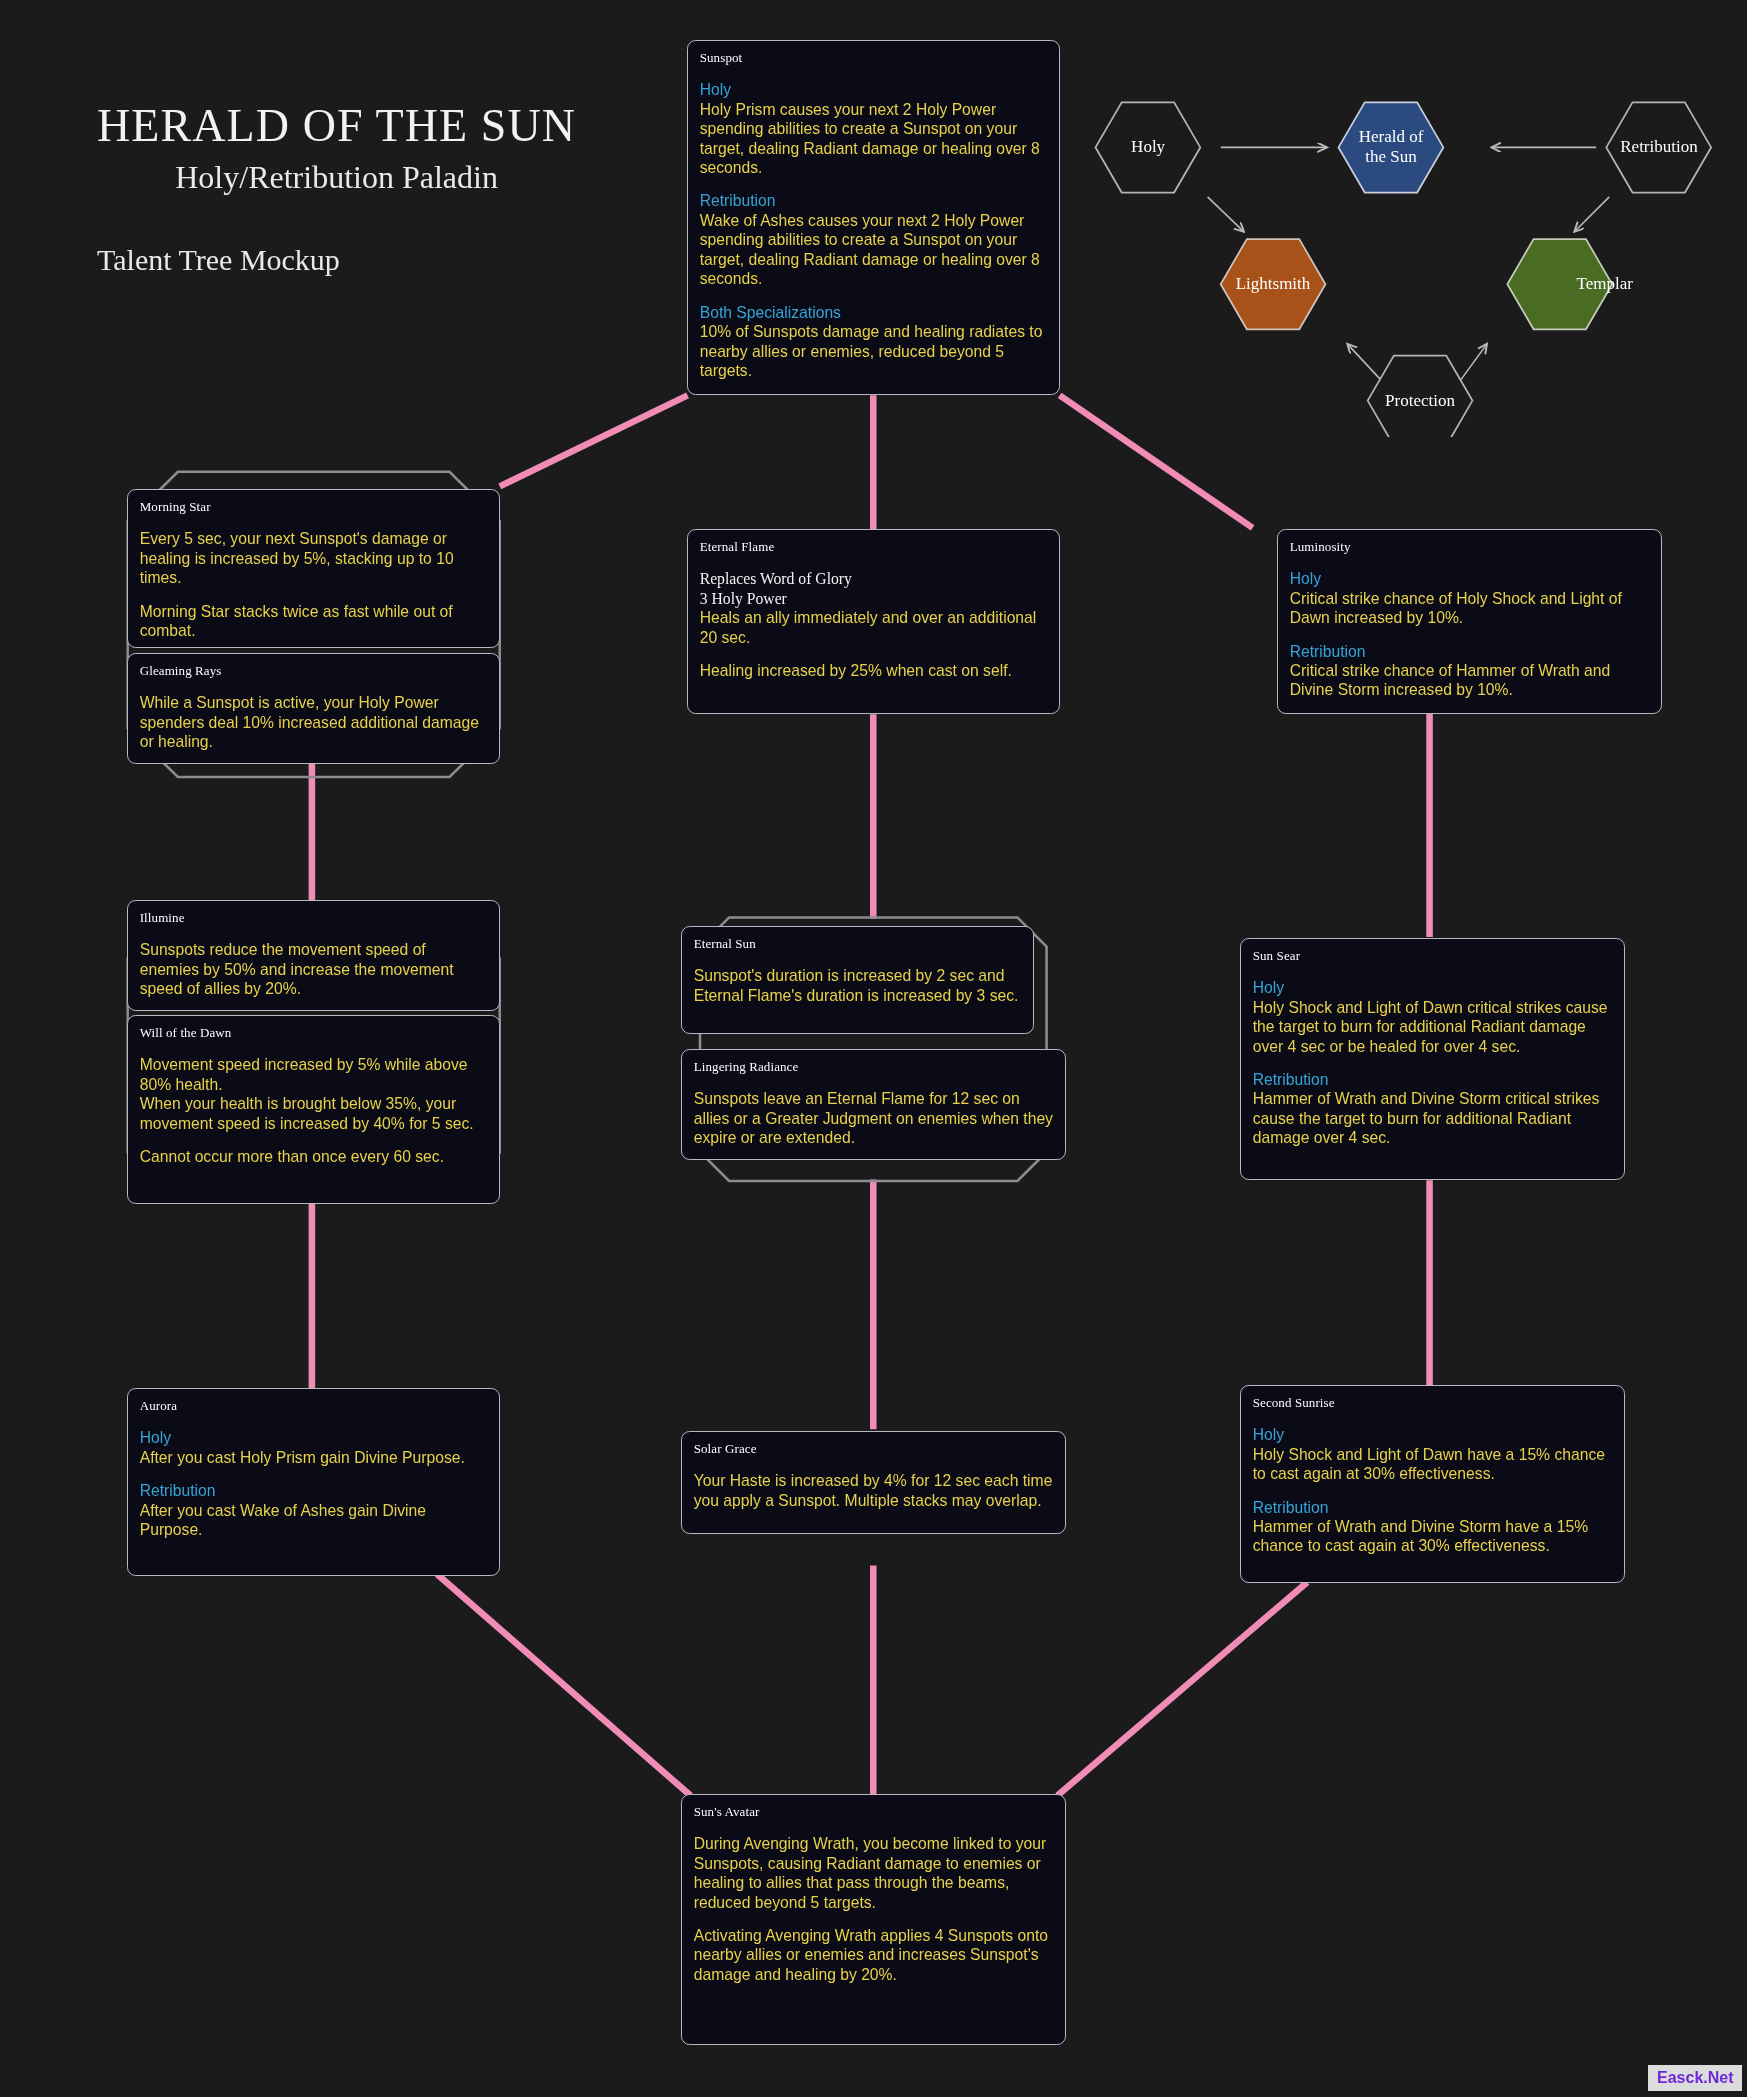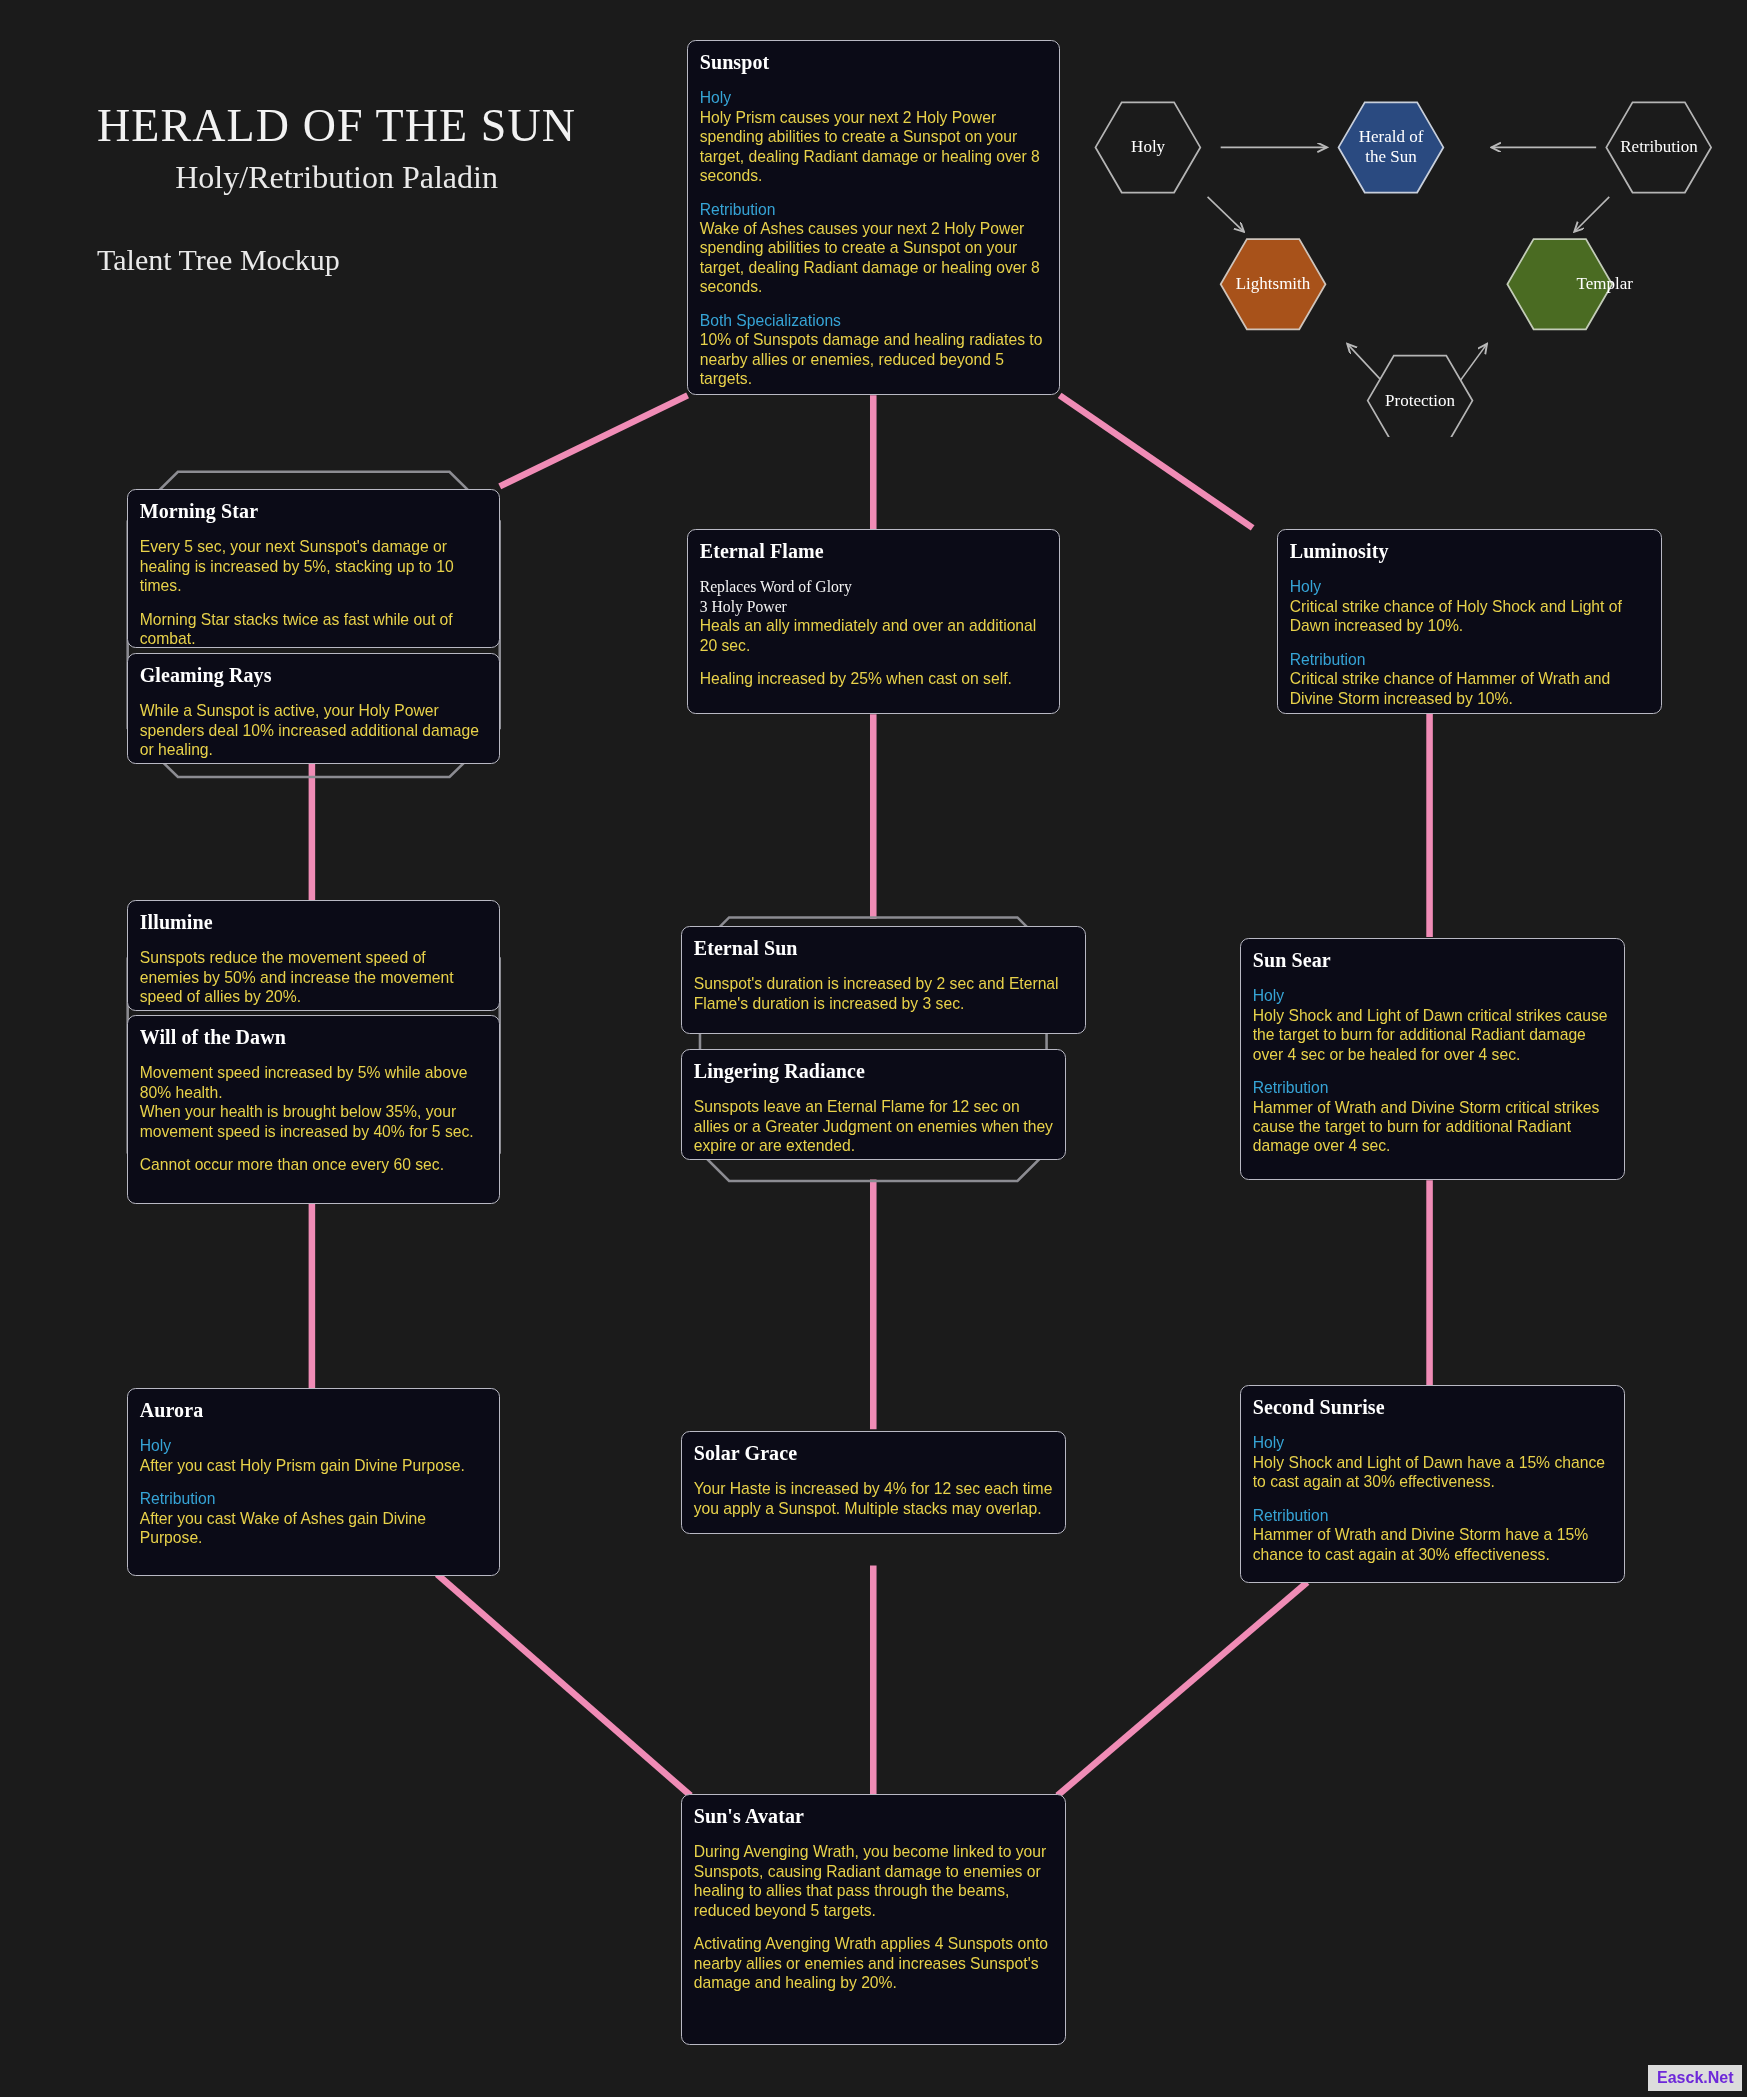--- a/index.html
+++ b/index.html
@@ -33,22 +33,22 @@
   .node{
     position:absolute;
     background:#0b0b17;
     border:1.5px solid #b9b9c4;
     border-radius:8.7px;
     box-sizing:border-box;
     padding:10.2px 11.7px 11.7px 11.7px;
   }
   .node .nname{
     font-family:"Liberation Serif", serif;
-    color:#ffffff;font-size:20px;line-height:1.15;margin-bottom:5.8px;
-    font-weight:700;letter-spacing:0.1px;
+    color:#ffffff;font-size:13px;line-height:1.15;margin-bottom:5.8px;
+    font-weight:400;letter-spacing:0.1px;
   }
   .node p{margin:0;font-size:15.7px;line-height:1.24;color:#e8d24a;font-weight:400;}
   .node p.gap{margin-top:14px;}
   .node .spec{color:#36a4d6;font-size:15.7px;line-height:1.24;margin:0;}
   .node .spec.gap{margin-top:14px;}
   .node .plain{color:#f4f4f4;font-family:Liberation Serif, serif;}
 
   
   .hexmap{position:absolute;left:1078px;top:95px;width:655px;height:342px;}
   .hexlabel{
@@ -160,21 +160,21 @@
     <p class="gap">Sunspots reduce the movement speed of enemies by 50% and increase the movement speed of allies by 20%.</p>
   </div>
 
   <div class="node" style="left:127px;top:1015px;width:373px;height:189px;">
     <div class="nname">Will of the Dawn</div>
     <p class="gap">Movement speed increased by 5% while above 80% health.</p>
     <p>When your health is brought below 35%, your movement speed is increased by 40% for 5 sec.</p>
     <p class="gap">Cannot occur more than once every 60 sec.</p>
   </div>
 
-  <div class="node" style="left:681px;top:926px;width:405px;height:108px;">
+  <div class="node" style="left:681px;top:926px;width:353px;height:108px;">
     <div class="nname">Eternal Sun</div>
     <p class="gap">Sunspot's duration is increased by 2 sec and Eternal Flame's duration is increased by 3 sec.</p>
   </div>
 
   <div class="node" style="left:681px;top:1049px;width:385px;height:111px;">
     <div class="nname">Lingering Radiance</div>
     <p class="gap">Sunspots leave an Eternal Flame for 12 sec on allies or a Greater Judgment on enemies when they expire or are extended.</p>
   </div>
 
   <div class="node" style="left:1240px;top:938px;width:385px;height:242px;">

